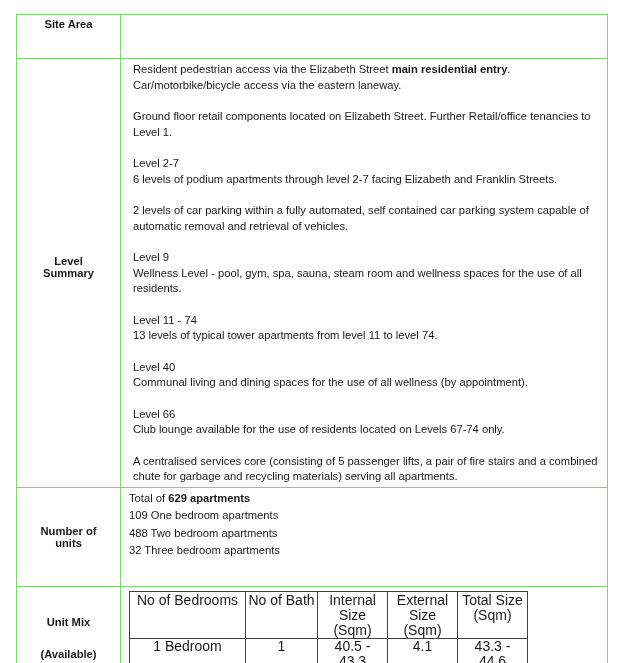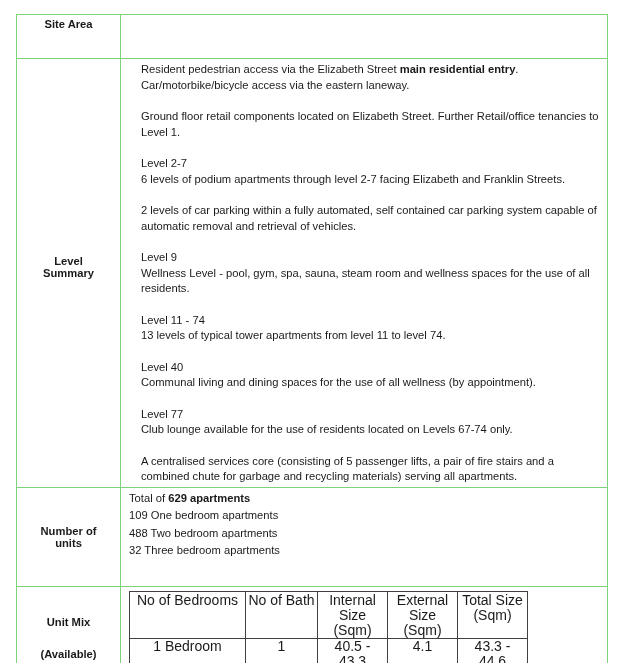--- a/index.html
+++ b/index.html
@@ -35,21 +35,21 @@
       text-align: center;
       font-weight: bold;
       vertical-align: middle !important;
     }
     .row-site td { height: 28px; }
     .row-site .label-cell { vertical-align: top !important; padding-top: 3px; }
     .content-cell {
       padding: 3px 6px 2px 8px !important;
       line-height: 15.5px;
     }
-    .para { margin: 0 0 16px 12px; }
+    .para { margin: 0 0 16px 4px; }
     .para:last-child { margin-bottom: 0; }
     .para .heading { font-weight: normal; display: block; }
     .b { font-weight: bold; }
     .row-level .label-cell { padding-top: 0; }
     .row-units .content-cell { line-height: 17.5px; padding-top: 2px !important; }
     .row-units td { height: 74px; }
     .row-mix td.content-cell { padding: 4px 6px 4px 8px !important; }
     .mix-label { line-height: 16px; }
     .mix-label .sp { display: block; height: 16px; }
     .sub {
@@ -107,21 +107,21 @@
         </p>
         <p class="para">
           <span class="heading">Level 11 - 74</span>
           <span>13 levels of typical tower apartments from level 11 to level 74.</span>
         </p>
         <p class="para">
           <span class="heading">Level 40</span>
           <span>Communal living and dining spaces for the use of all wellness (by appointment).</span>
         </p>
         <p class="para">
-          <span class="heading">Level 77</span>
+          <span class="heading">Level 66</span>
           <span>Club lounge available for the use of residents located on Levels 67-74 only.</span>
         </p>
         <p class="para">A centralised services core (consisting of 5 passenger lifts, a pair of fire stairs and a combined chute for garbage and recycling materials) serving all apartments.</p>
       </td>
     </tr>
 
     <tr class="row-units">
       <td class="label-cell">Number of units</td>
       <td class="content-cell">
         <div><span>Total of </span><span class="b">629 apartments</span></div>

